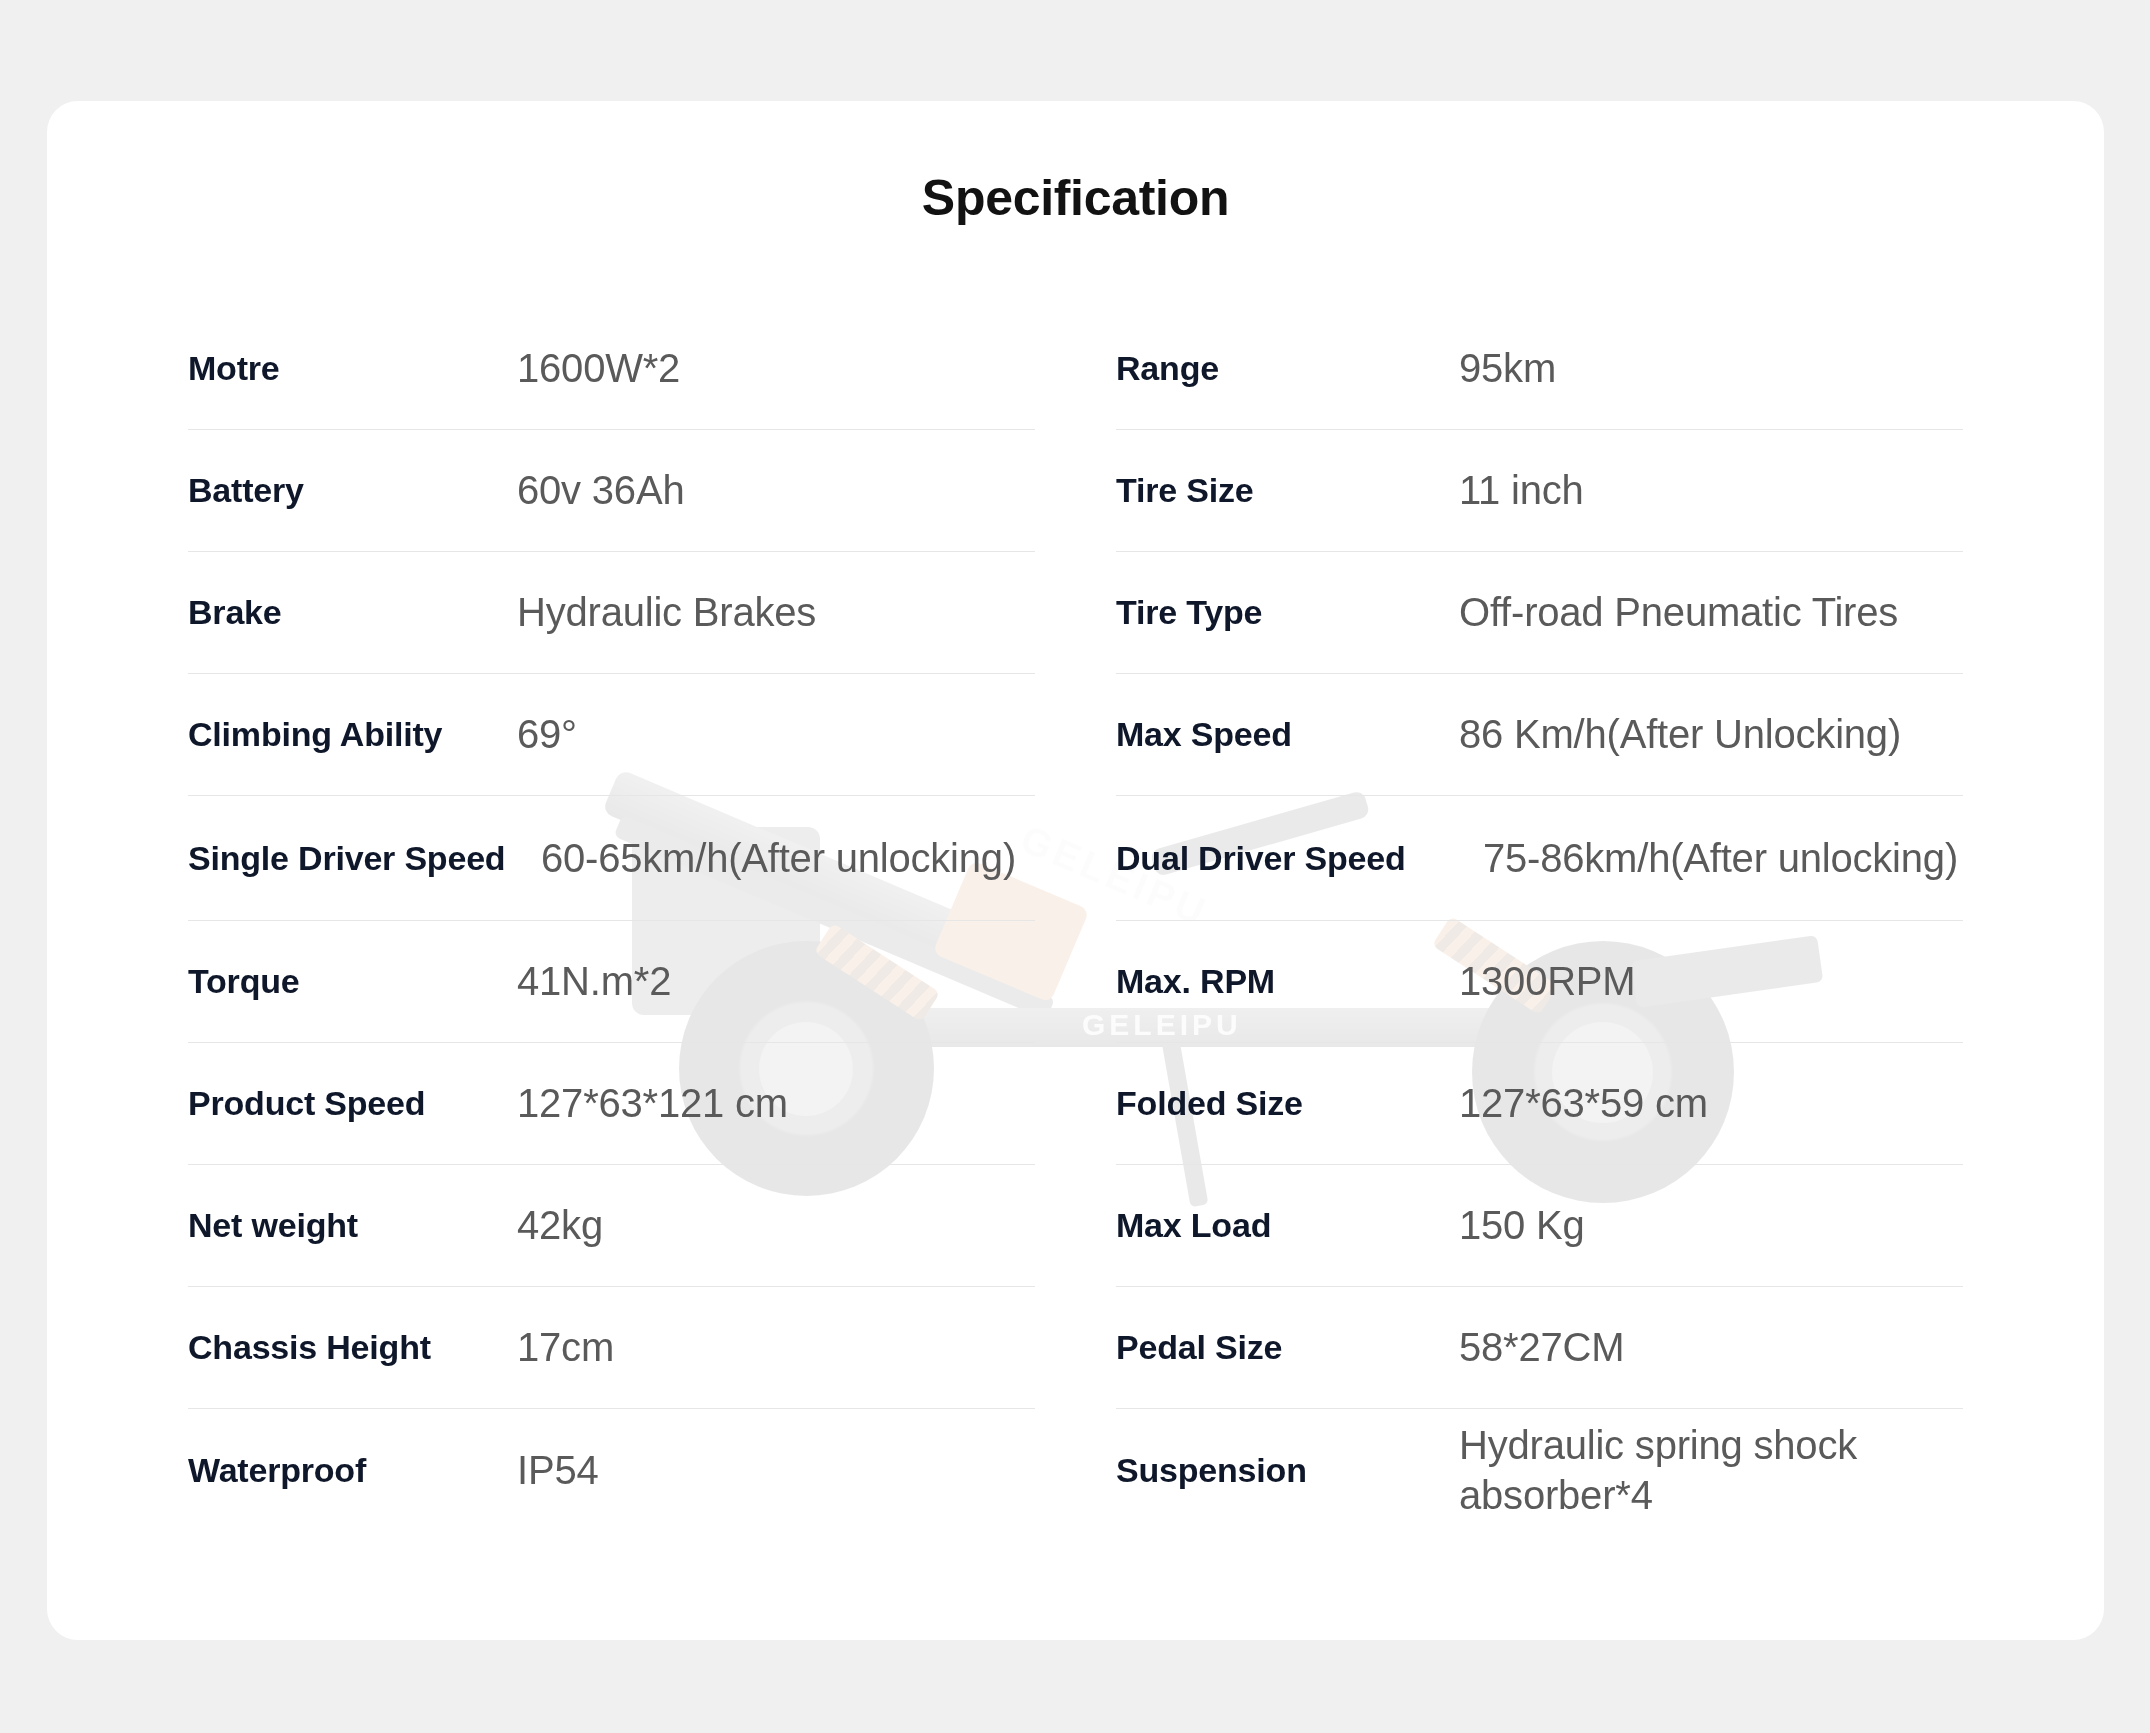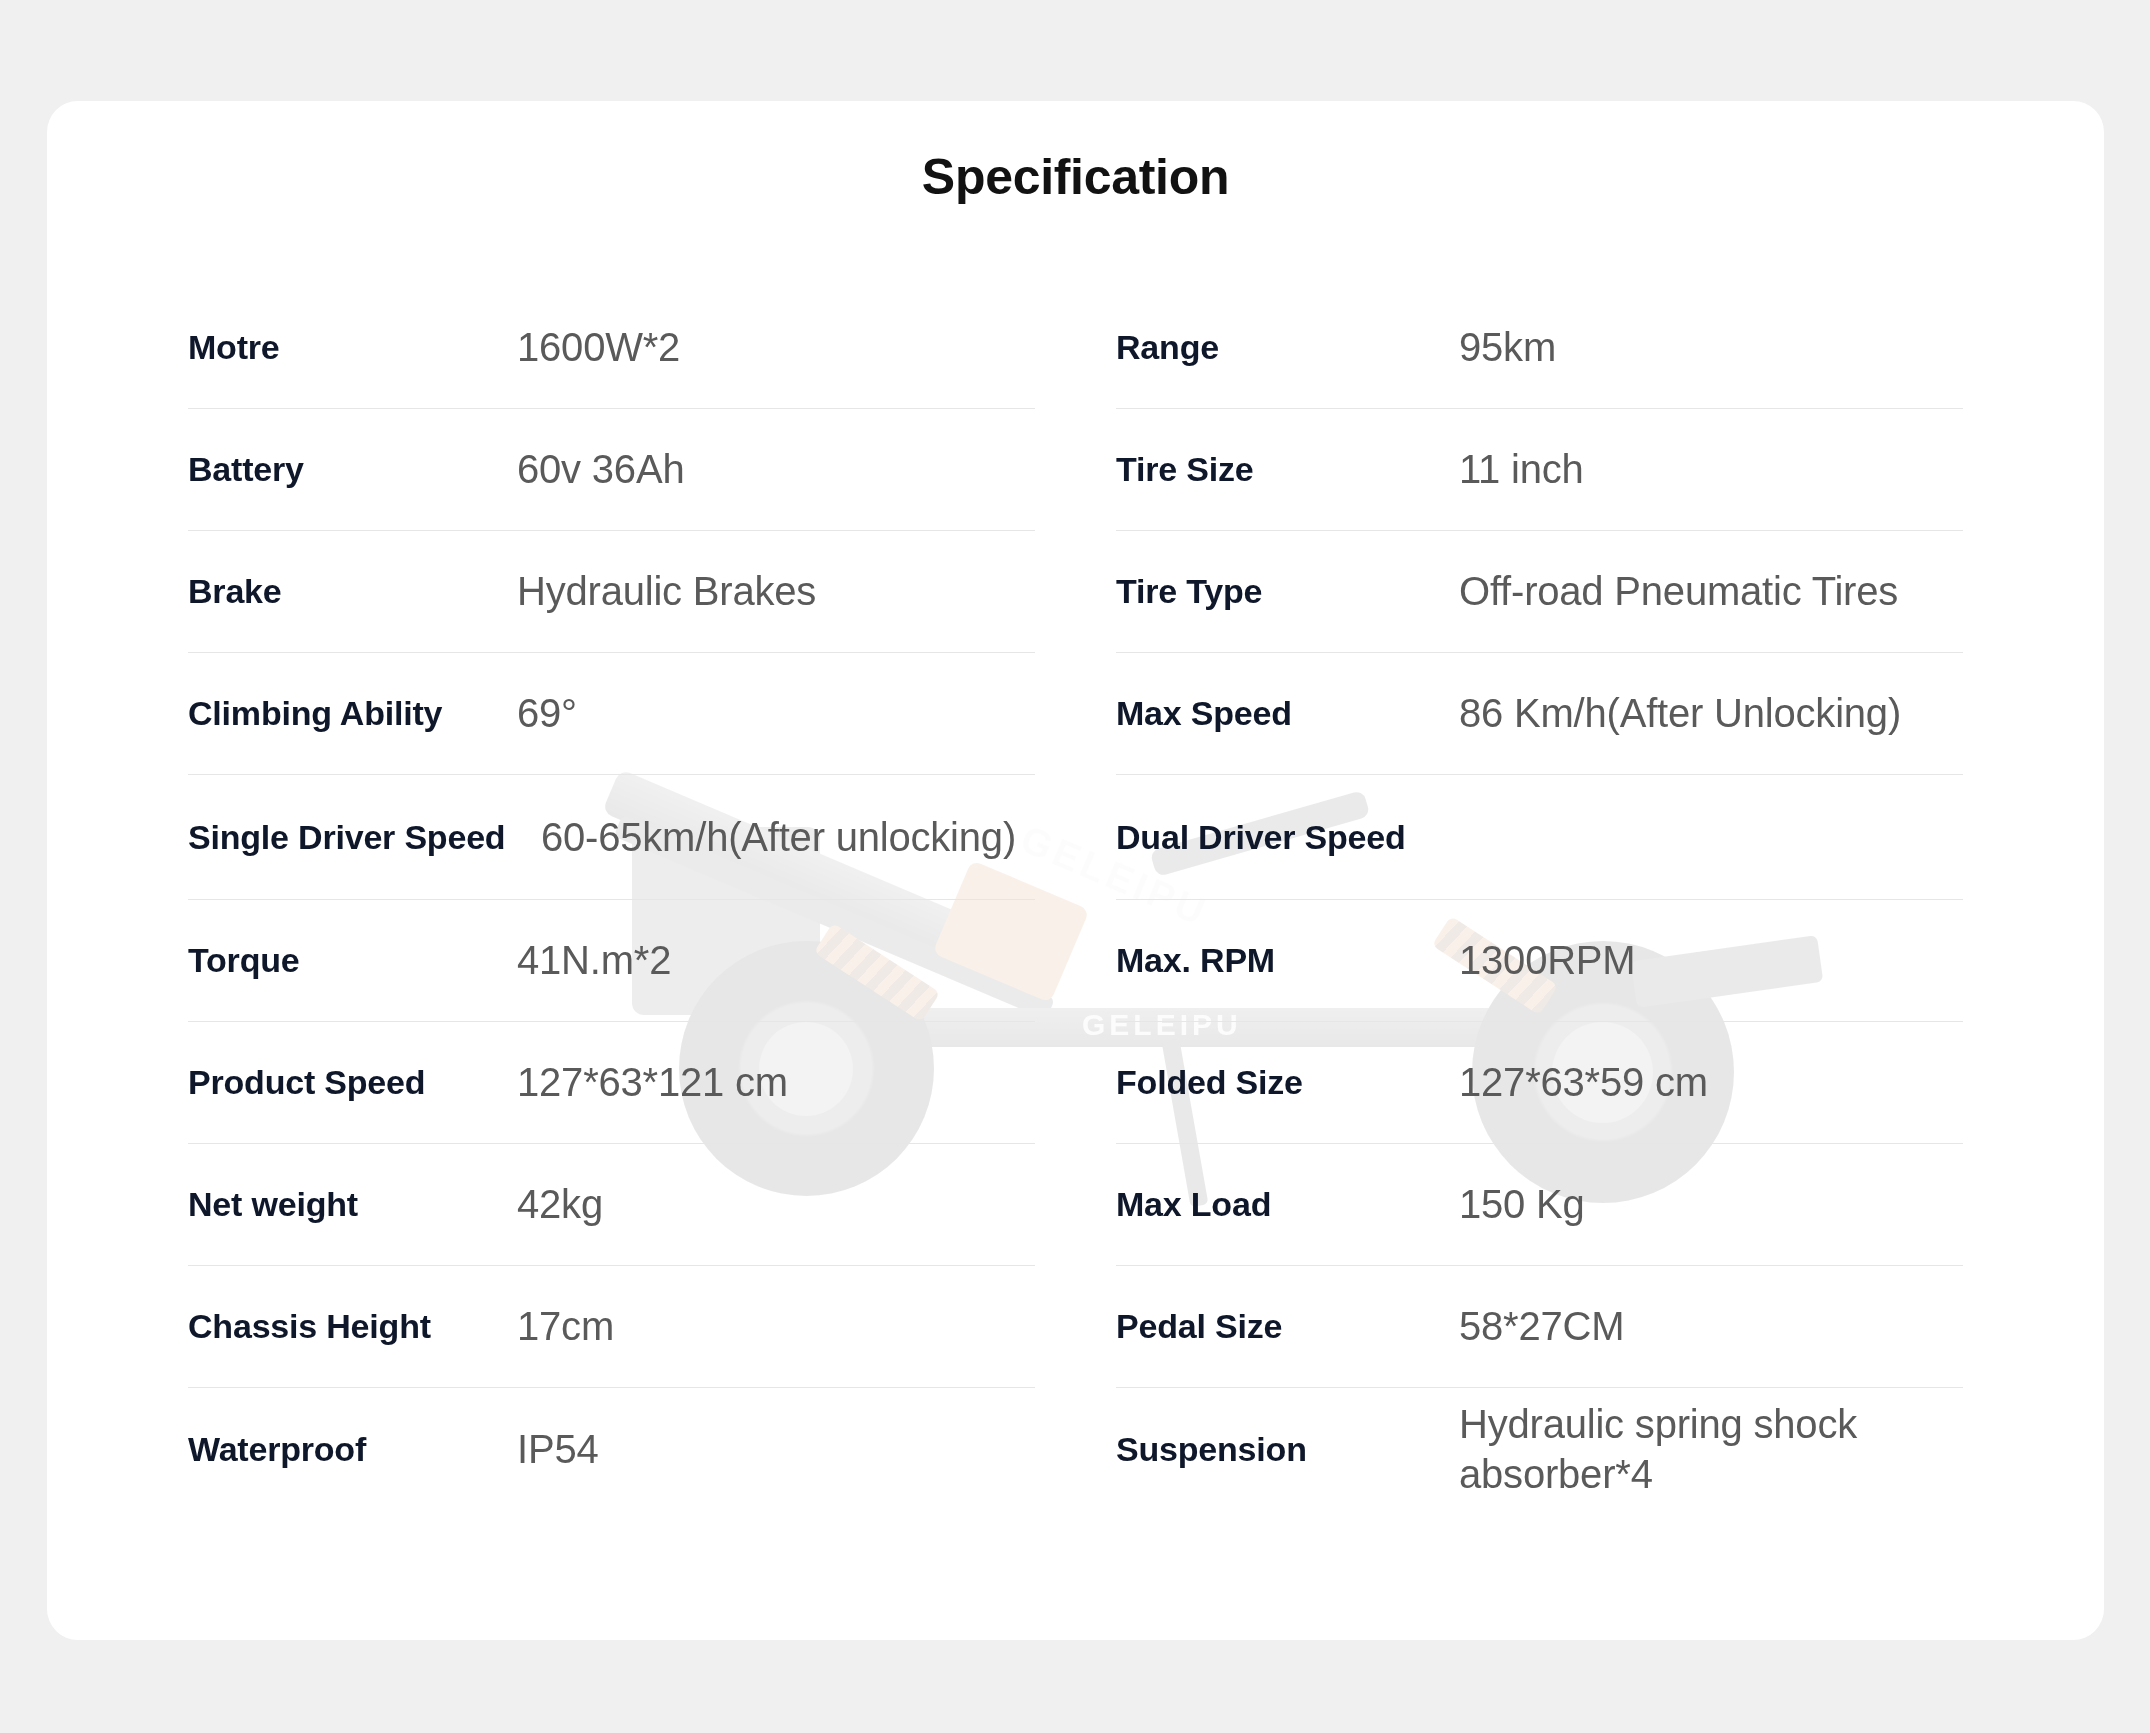--- a/index.html
+++ b/index.html
@@ -27,21 +27,21 @@
     background: #ffffff;
     border-radius: 31px;
     overflow: hidden;
   }
   .title {
     text-align: center;
     font-size: 50px;
     font-weight: bold;
     color: #121212;
     letter-spacing: -0.3px;
-    margin-top: 47px;
+    margin-top: 68px;
     position: relative;
     z-index: 3;
   }
   
   .watermark {
     position: absolute;
     left: 430px;
     top: 558px;
     width: 1317px;
     height: 544px;
@@ -236,20 +236,21 @@
         <div class="row">
           <div class="label">Tire Type</div>
           <div class="value">Off-road Pneumatic Tires</div>
         </div>
         <div class="row">
           <div class="label">Max Speed</div>
           <div class="value">86 Km/h(After Unlocking)</div>
         </div>
         <div class="row tall">
           <div class="label">Dual Driver Speed</div>
+          <div class="value">75-86km/h(After unlocking)</div>
         </div>
         <div class="row">
           <div class="label">Max. RPM</div>
           <div class="value">1300RPM</div>
         </div>
         <div class="row">
           <div class="label">Folded Size</div>
           <div class="value">127*63*59 cm</div>
         </div>
         <div class="row">

